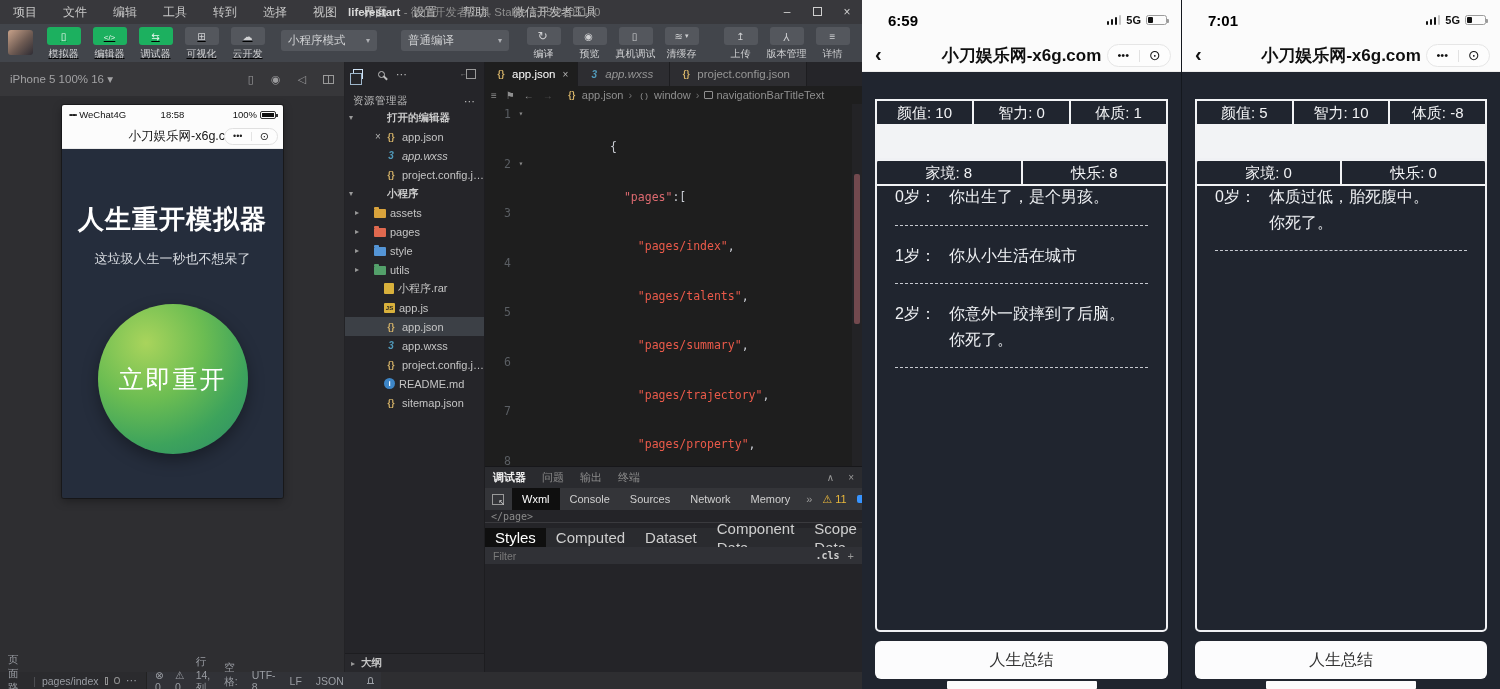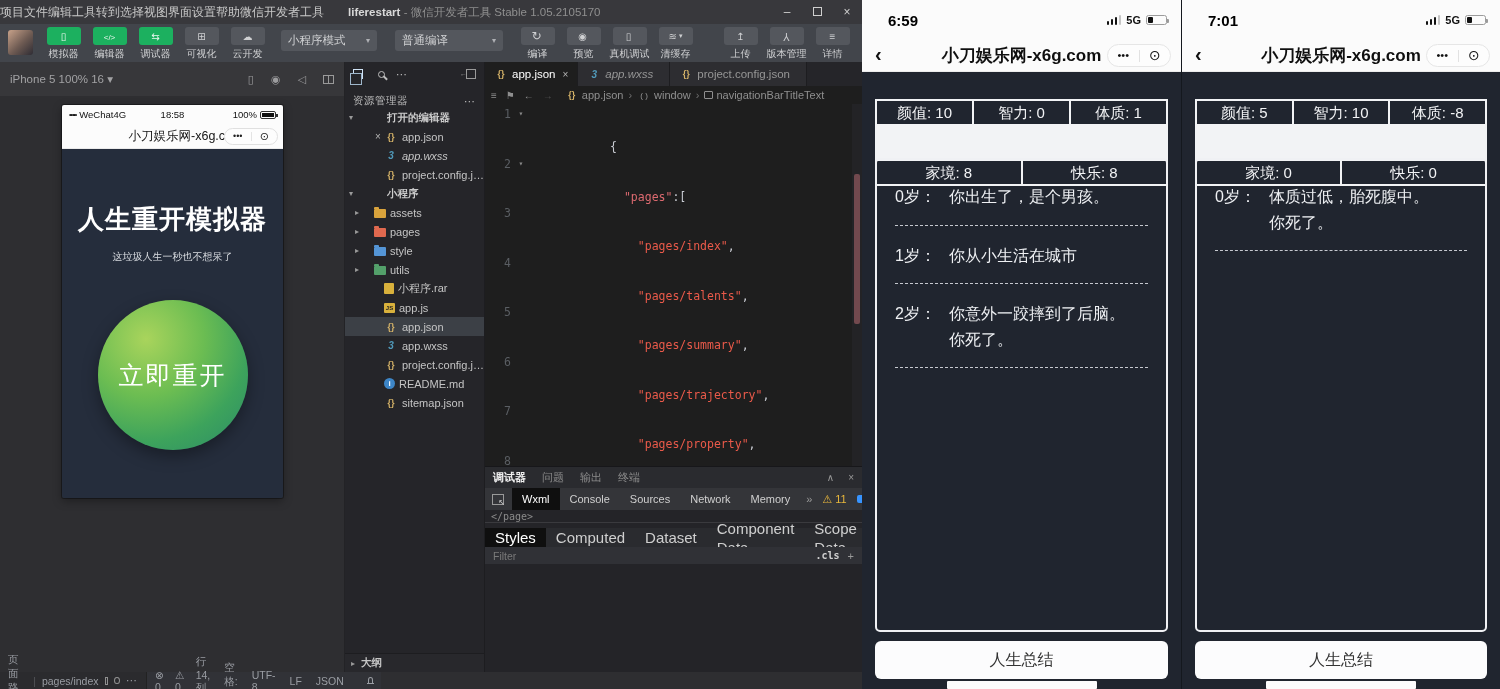--- a/index.html
+++ b/index.html
@@ -5,44 +5,44 @@
   *{margin:0;padding:0;box-sizing:border-box;}
   html,body{width:1500px;height:689px;overflow:hidden;background:#2e2e31;
     font-family:"Liberation Sans","DejaVu Sans",sans-serif;-webkit-font-smoothing:antialiased;}
 
   
   #devtools{position:absolute;left:0;top:0;width:862px;height:689px;background:#2e2e31;}
 
   
   .titlebar{height:24px;background:#38383c;display:flex;align-items:center;color:#c8c8c8;font-size:12px;position:relative;}
   .menus{display:flex;}
-  .menu-item{padding:0 0;line-height:24px;cursor:default;}
+  .menu-item{padding:0 13px;line-height:24px;cursor:default;}
   .wtitle{position:absolute;left:348px;top:0;line-height:24px;font-size:11.5px;white-space:nowrap;}
   .wt-app{color:#d9d9d9;font-weight:bold;}
   .wt-rest{color:#8f8f8f;}
   .wcontrols{margin-left:auto;display:flex;align-items:center;height:24px;}
   .wc{width:30px;text-align:center;color:#cfcfcf;font-size:12px;line-height:24px;}
   .wc .sq{display:inline-block;width:9px;height:9px;border:1px solid #cfcfcf;}
 
   
   .toolbar{height:38px;background:#42454b;display:flex;align-items:flex-start;padding:2px 6px 0 8px;position:relative;}
   .avatar{width:25px;height:25px;border-radius:3px;margin:4px 8px 0 0;
     background:linear-gradient(135deg,#c8a28a 0%,#6d5a52 55%,#2e2c34 100%);}
-  .tbgroup{display:flex;}
+  .tbgroup{display:flex;text-decoration:underline;}
   .tbtn{width:45px;text-align:center;margin-right:1px;}
   .chip{width:34px;height:18px;margin:1px auto 0;border-radius:3px;display:flex;align-items:center;justify-content:center;
     color:#eaf6ee;font-size:10px;}
   .tb-green .chip{background:#1cb05f;}
   .tb-gray .chip{background:#54575d;color:#cfd0d2;}
   .tlabel{font-size:10px;color:#cfd0d2;margin-top:2px;white-space:nowrap;}
   .dd{height:21px;background:#54575d;border-radius:3px;color:#cfd0d2;font-size:11.5px;display:flex;align-items:center;
     padding:0 7px;margin:4px 0 0 10px;}
   .dd .caret{margin-left:auto;font-size:8px;color:#aeb0b4;padding-left:8px;}
   .dd.mode{width:96px;}
-  .dd.compile{width:108px;margin-left:18px;}
+  .dd.compile{width:108px;margin-left:24px;}
   .actions{display:flex;margin-left:12px;}
   .rightbtns{display:flex;margin-left:auto;}
   .g{font-style:normal;display:inline-block;}
   .g-phone::before{content:"▯";}
   .g-code::before{content:"</>";font-size:8px;}
   .g-debug::before{content:"⇆";}
   .g-grid::before{content:"⊞";}
   .g-cloud::before{content:"☁";}
   .g-refresh::before{content:"↻";font-size:12px;}
   .g-eye::before{content:"◉";font-size:10px;}
@@ -72,21 +72,21 @@
   .batt::after{content:"";position:absolute;right:-3px;top:2px;width:2px;height:3px;background:#333;}
   .p-nav{height:25px;background:#fcfcfc;border-bottom:1px solid #ebebeb;position:relative;display:flex;align-items:center;justify-content:center;}
   .p-nav-title{font-size:12.5px;color:#141414;padding-left:26px;}
   .capsule{position:absolute;right:5px;top:4px;width:54px;height:17px;border:1px solid #e0e0e0;border-radius:9px;
     background:#fdfdfd;display:flex;align-items:center;font-size:9px;color:#222;}
   .capsule .half{flex:1;text-align:center;line-height:15px;}
   .capsule .cdiv{width:1px;height:9px;background:#e4e4e4;}
   .capsule .home{font-size:11px;}
   .p-content{height:349px;background:#252d3c;text-align:center;}
   .p-title{padding-top:53px;color:#fff;font-size:26px;font-weight:bold;letter-spacing:1px;}
-  .p-sub{margin-top:13px;color:#d9dce1;font-size:10px;}
+  .p-sub{margin-top:13px;color:#d9dce1;font-size:13px;}
   .ball{width:150px;height:150px;border-radius:50%;margin:36px auto 0;display:flex;align-items:center;justify-content:center;
     background:radial-gradient(circle at 32% 26%,#a9d45c 0%,#6cbd52 38%,#3da35c 68%,#2b8a68 100%);
     box-shadow:0 6px 16px rgba(0,0,0,.35);}
   .ball span{color:#fff;font-size:25px;letter-spacing:2px;}
 
   
   .explorer{width:140px;background:#252529;position:relative;font-size:11px;color:#c5c5c5;border-right:1px solid #1d1d20;overflow:hidden;}
   .exp-icons{height:24px;display:flex;align-items:center;gap:11px;padding:0 8px;color:#bdbdbd;}
   .i-files{width:10px;height:10px;border:1px solid #cfe3f5;position:relative;}
   .i-files::before{content:"";position:absolute;left:-4px;top:3px;width:10px;height:10px;border:1px solid #9fb7cc;background:#252529;}

